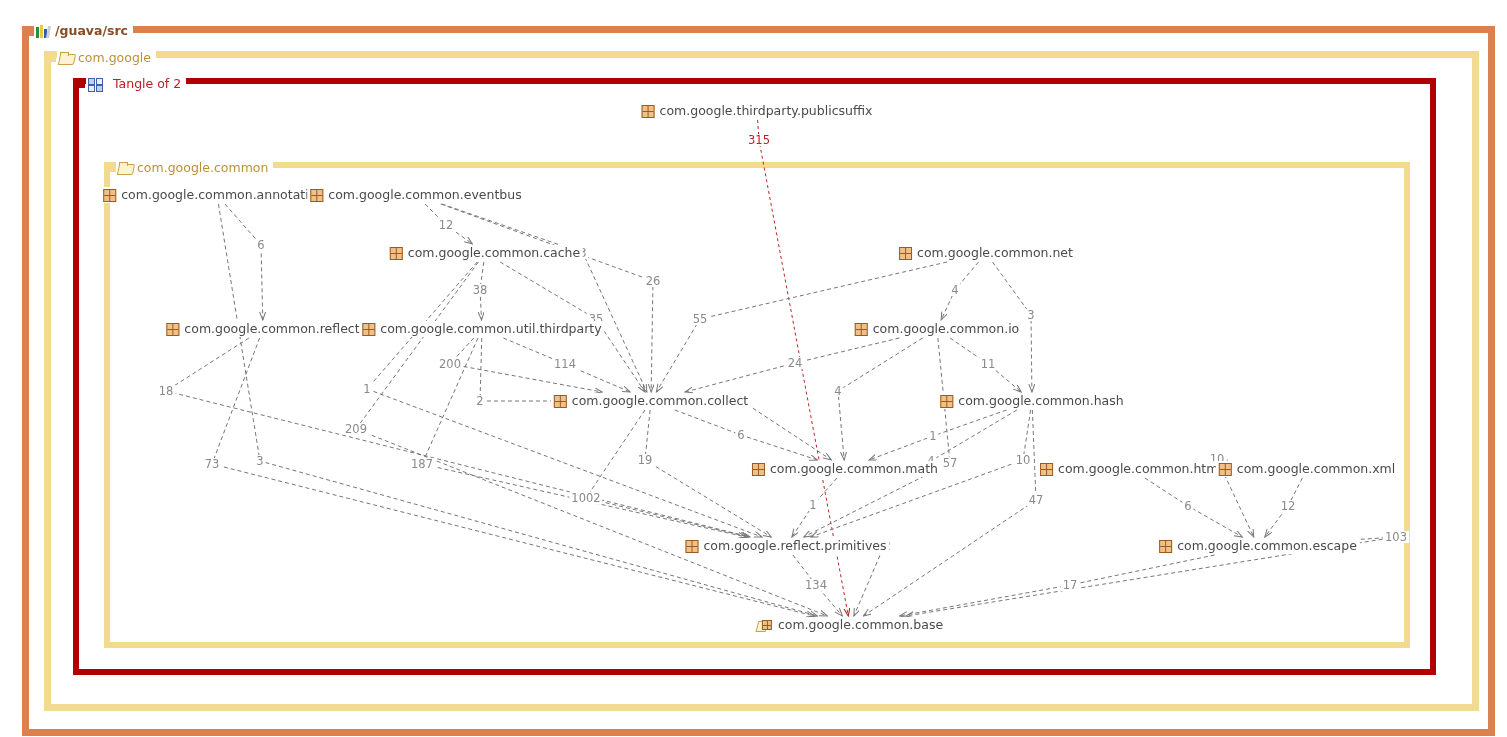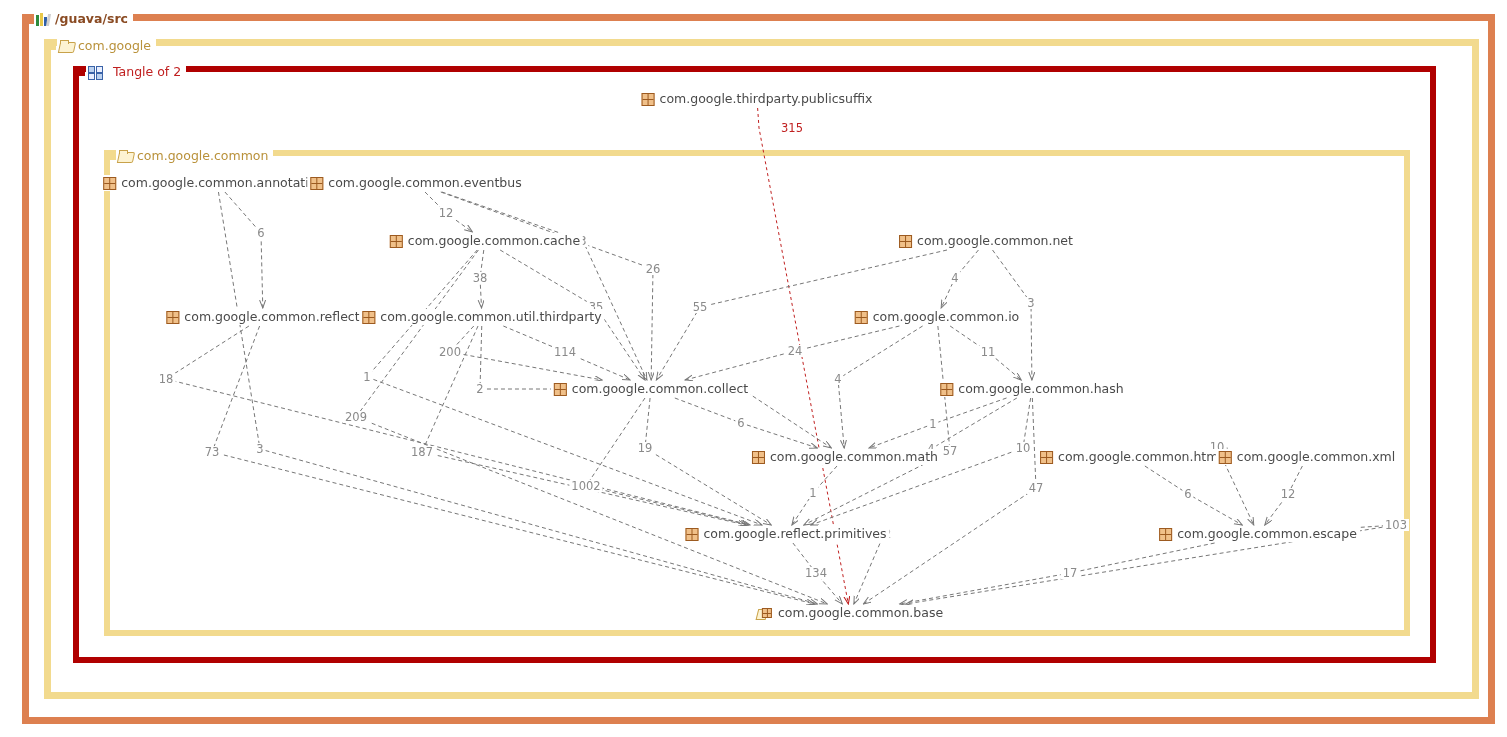--- a/index.html
+++ b/index.html
@@ -1,18 +1,18 @@
 <!DOCTYPE html>
 <html><head>
 <meta charset="utf-8">
 <style>
   html,body{margin:0;padding:0;background:#ffffff;}
   body{width:1507px;height:737px;position:relative;overflow:hidden;
        font-family:"DejaVu Sans","Liberation Sans",sans-serif;}
-  #stage{position:absolute;left:0;top:0;width:1507px;height:562px;}
+  #stage{position:absolute;left:0;top:12px;width:1507px;height:562px;}
   svg#edges{position:absolute;left:0;top:0;width:1507px;height:737px;pointer-events:none;}
 
   
   .frame{position:absolute;box-sizing:border-box;background:transparent;}
   .frame-outer{left:22px;top:14px;width:1473px;height:710px;border:7px solid #DD8050;}
   .frame-google{left:44px;top:39px;width:1435px;height:660px;border:7px solid #F2DA8E;}
   .frame-tangle{left:73px;top:66px;width:1363px;height:597px;border:6px solid #B00000;}
   .frame-common{left:104px;top:150px;width:1306px;height:486px;border:6px solid #F2DA8E;}
 
   
@@ -65,21 +65,21 @@
   
   .node{position:absolute;display:flex;align-items:center;gap:5px;
         font-size:12.5px;line-height:14px;color:#3a3a3a;white-space:nowrap;
         background:#ffffff;padding:1px 3px;z-index:5;transform:translate(-50%,-50%);}
   .node .nlabel{color:#4a4a4a;}
 
   
   .wt{position:absolute;font-size:11.5px;line-height:12px;color:#8a8a8a;
       background:#ffffff;padding:0 2px;z-index:4;transform:translate(-50%,-50%);
       white-space:nowrap;}
-  .wt-red{color:#c02020;z-index:4;margin-left:33px;}
+  .wt-red{color:#c02020;z-index:4;}
 </style>
 </head>
 <body>
 
 <div id="stage">
 
   <div class="frame frame-outer"></div>
   <div class="frame frame-google"></div>
   <div class="frame frame-tangle"></div>
   <div class="frame frame-common"></div>

